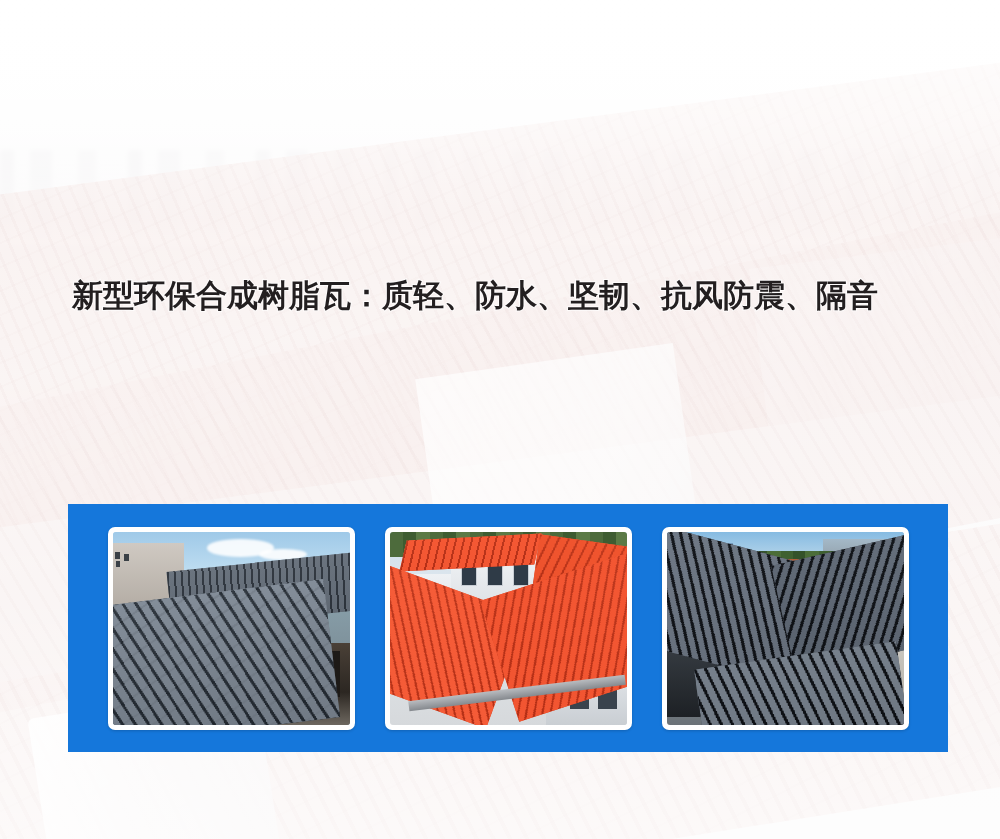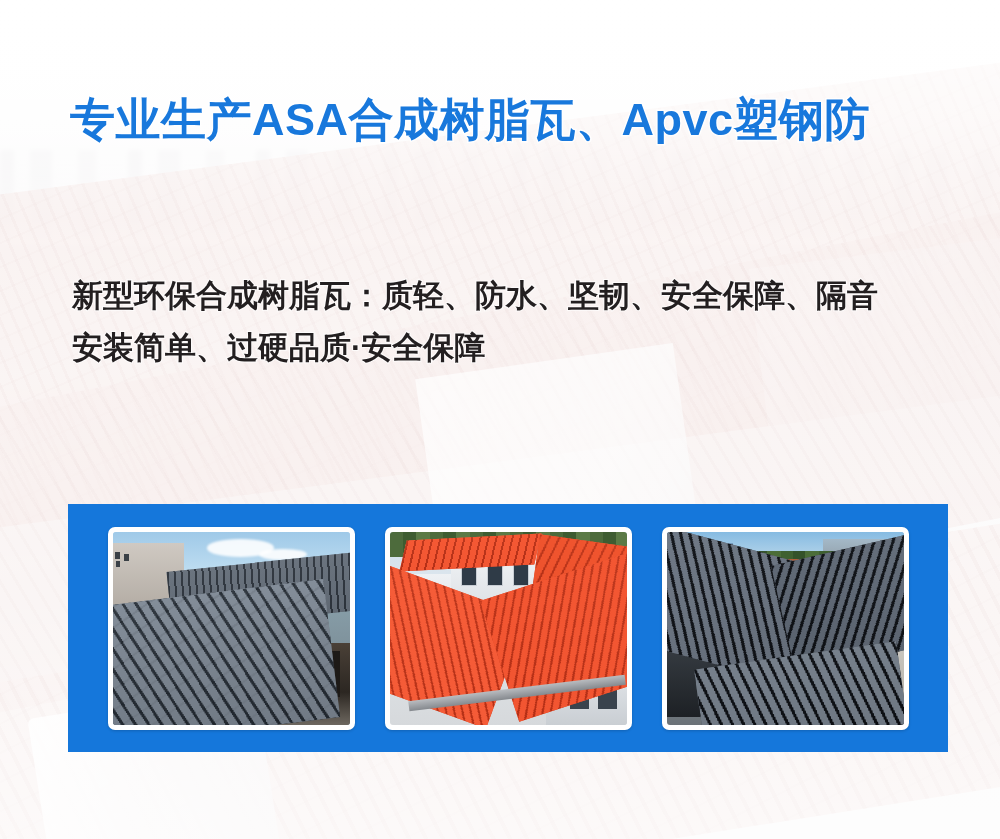--- a/index.html
+++ b/index.html
@@ -354,26 +354,24 @@
     <div class="bg-roofA"></div>
     <div class="bg-gable3"></div>
     <div class="bg-roofB"></div>
     <div class="bg-gable2"></div>
     <div class="bg-roofC"></div>
     <div class="bg-gable1"></div>
     <div class="bg-veil"></div>
   </div>
 
   <div class="headline">
-    <span class="hl-line">专业生产ASA合成树脂瓦、Apvc塑钢防</span>
   </div>
 
   <div class="subcopy">
-    <span class="sub-line">新型环保合成树脂瓦：质轻、防水、坚韧、安全保障、隔音</span>
-    <span class="sub-line">安装简单、过硬品质·安全保障</span>
+    <span class="sub-line">新型环保合成树脂瓦：质轻、防水、坚韧、抗风防震、隔音</span>
   </div>
 
   <div class="gallery">
 
     <div class="photo-card">
       <div class="photo ph-grey">
         <div class="sky"></div>
         <div class="cloud c1"></div>
         <div class="cloud c2"></div>
         <div class="bldgL">

